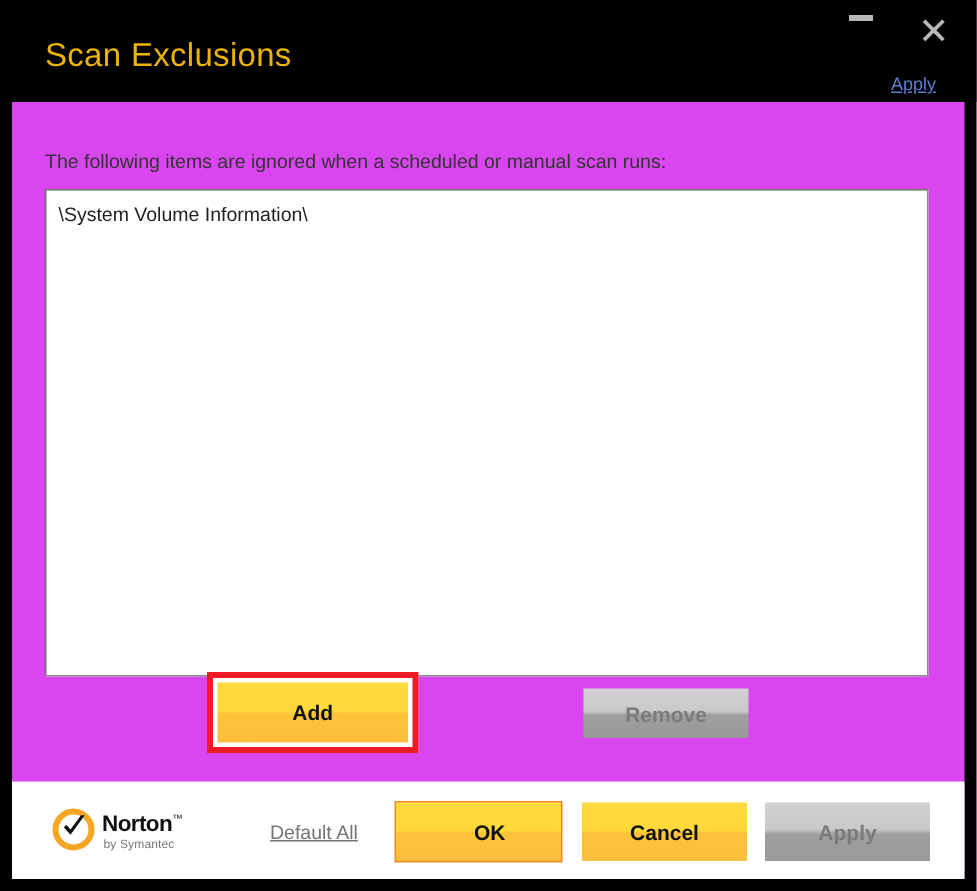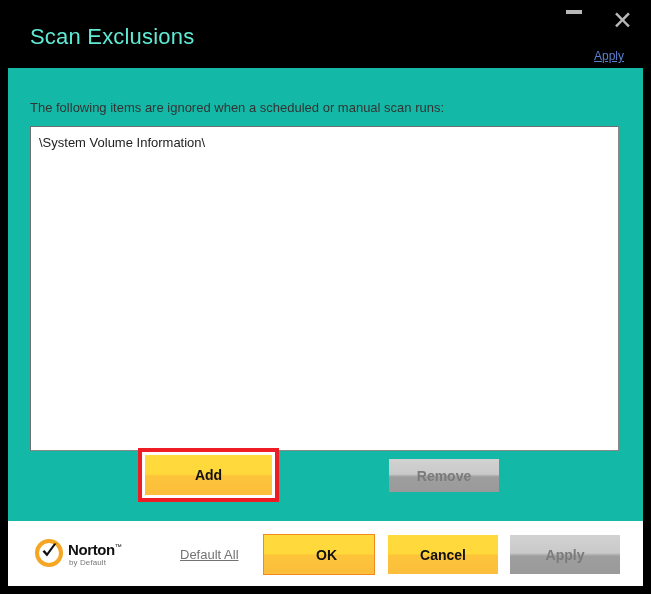--- a/index.html
+++ b/index.html
@@ -30,21 +30,21 @@
     position: absolute;
     left: 0; top: 0;
     width: 651px;
     height: 68px;
     background: #000000;
   }
   .title-text {
     position: absolute;
     left: 30px;
     top: 24px;
-    color: #5eead4;
+    color: #eab308;
     font-size: 22px;
     font-weight: 400;
     letter-spacing: 0.2px;
     white-space: nowrap;
   }
   .win-btn {
     position: absolute;
     color: #b8b8b8;
     font-weight: bold;
     line-height: 1;
@@ -77,21 +77,21 @@
     cursor: pointer;
   }
 
   
   .content {
     position: absolute;
     left: 8px;
     top: 68px;
     width: 635px;
     height: 518px;
-    background: #14b8a6;
+    background: #d946ef;
   }
 
   .instruction {
     position: absolute;
     left: 22px;
     top: 32px;
     font-size: 13px;
     color: #333333;
     white-space: nowrap;
   }
@@ -300,21 +300,21 @@
   <button class="btn btn-disabled remove-btn">Remove</button>
 
   <div class="footer">
 
     <div class="norton-logo">
       <div class="logo-circle"></div>
       <svg class="logo-check" viewBox="0 0 17 18">
         <path d="M1.5 8.5 L6 13.5 L15.5 0.5 L13 0.5 L6 10 L3.5 7 Z" fill="#111111"></path>
       </svg>
       <div class="logo-word"><span>Norton</span><span class="logo-tm">™</span></div>
-      <div class="logo-sub">by Default</div>
+      <div class="logo-sub">by Symantec</div>
     </div>
 
     <div class="default-all">Default All</div>
 
     <button class="btn btn-yellow btn-default-focus ok-btn">OK</button>
     <button class="btn btn-yellow cancel-btn">Cancel</button>
     <button class="btn btn-disabled apply-btn">Apply</button>
 
   </div>
 

